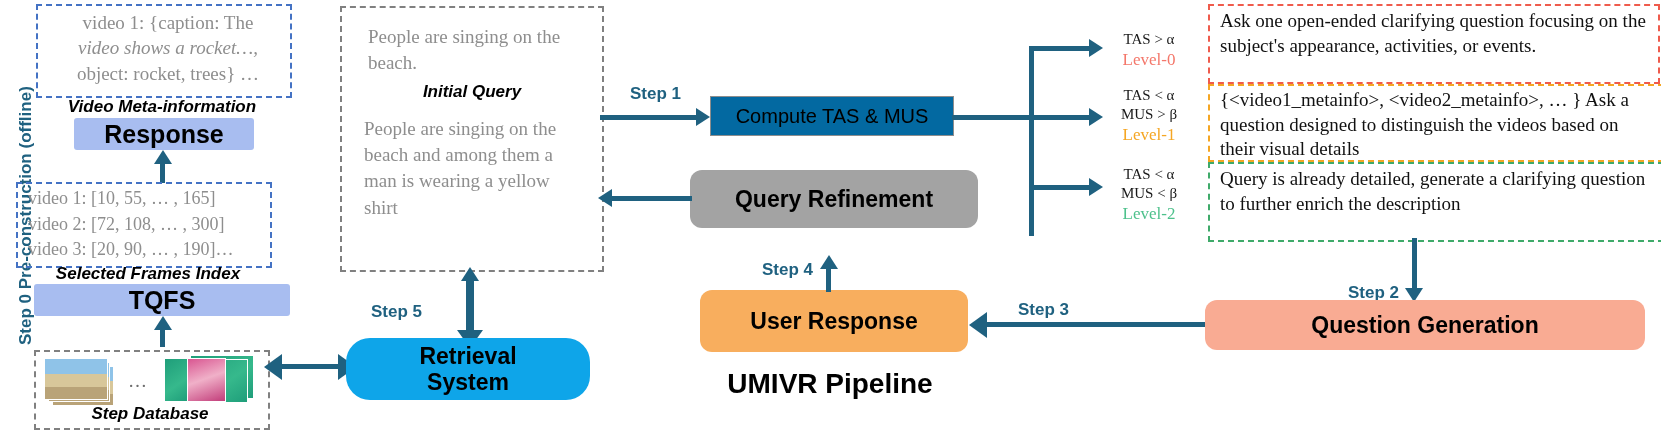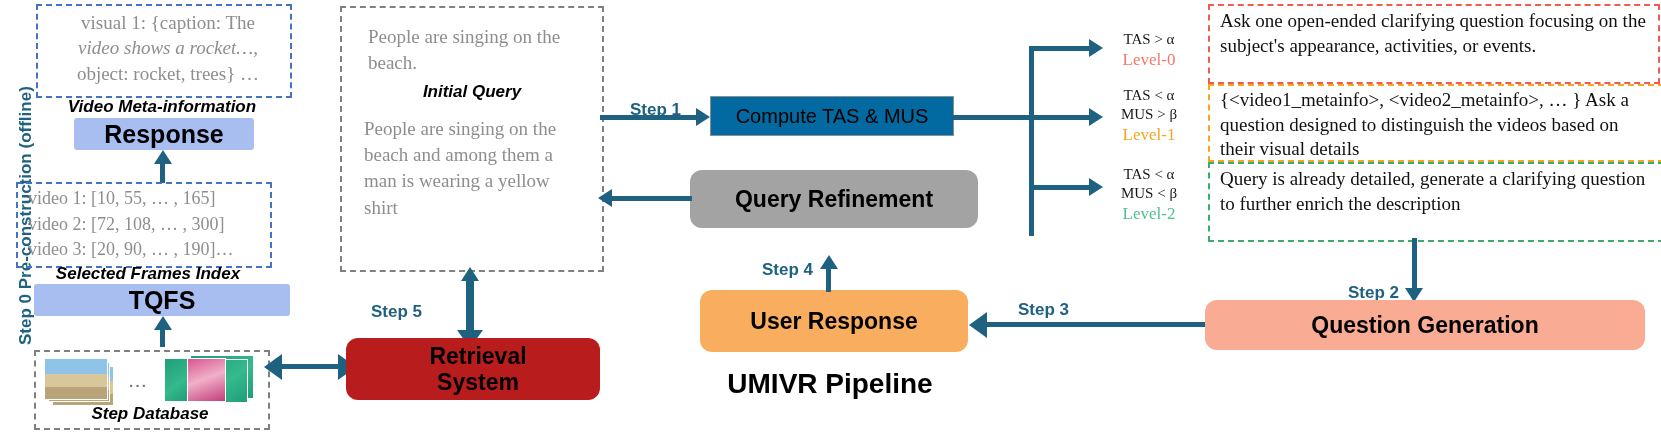--- a/index.html
+++ b/index.html
@@ -20,21 +20,21 @@
   .dash-green{border:2px dashed #3faa6a;}
 
   
   .pbox{display:flex;align-items:center;justify-content:center;
         font-weight:bold;color:#000;text-align:center;line-height:1.15;}
   .box-blue{background:#a8bdf0;border-radius:3px;font-size:25px;}
   .box-white{background:#0369a1;border:1.5px solid #8d8d8d;font-size:20px;font-weight:normal;}
   .box-cream{background:#a3a3a3;border-radius:12px;font-size:23px;}
   .box-orange{background:#f8ae5e;border-radius:12px;font-size:23px;}
   .box-salmon{background:#f9ab93;border-radius:12px;font-size:23px;}
-  .box-teal{background:#b91c1c;border-radius:12px;font-size:23px;padding-left:10px;}
+  .box-teal{background:#0ea5e9;border-radius:24px;font-size:23px;}
 
   
   .ar{background:#1f6180;}
   .arrow-h{height:5px;}
   .arrow-v{width:5px;}
   .head{width:0;height:0;}
   .head-r{border-top:9px solid transparent;border-bottom:9px solid transparent;
           border-left:14px solid #1f6180;}
   .head-l{border-top:9px solid transparent;border-bottom:9px solid transparent;
           border-right:14px solid #1f6180;}
@@ -69,21 +69,21 @@
   .t-pink{background:linear-gradient(160deg,#d64a8a,#f0b0c8 50%,#c23d7a);}
   .ellip{font-family:"Liberation Serif",serif;color:#6e6e6e;font-size:19px;}
 </style>
 </head>
 <body>
 
 <div class="abs side-rot step-lbl" style="left:16px;top:345px;">Step 0  Pre-construction (offline)</div>
 
 <div class="abs dash-blue" style="left:36px;top:4px;width:252px;height:90px;">
   <div class="abs gray-serif" style="left:14px;top:4px;width:232px;font-size:19px;line-height:1.34;text-align:center;">
-    <span>visual 1: {caption: The</span><br>
+    <span>video 1: {caption: The</span><br>
     <span style="font-style:italic">video shows a rocket…,</span><br>
     <span>object: rocket, trees} …</span>
   </div>
 </div>
 <div class="abs italic-label" style="left:30px;top:97px;width:264px;">Video Meta-information</div>
 
 <div class="abs pbox box-blue" style="left:74px;top:118px;width:180px;height:32px;">Response</div>
 
 <div class="abs ar arrow-v" style="left:160px;top:159px;height:24px;"></div>
 <div class="abs head head-u" style="left:154px;top:150px;"></div>
@@ -134,21 +134,21 @@
 
 <div class="abs pbox box-teal" style="left:346px;top:338px;width:244px;height:62px;">
   <span>
     <span>Retrieval</span><br>
     <span>System</span>
   </span>
 </div>
 
 <div class="abs ar arrow-h" style="left:600px;top:115px;width:98px;"></div>
 <div class="abs head head-r" style="left:696px;top:108px;"></div>
-<div class="abs step-lbl" style="left:630px;top:100px;">Step 1</div>
+<div class="abs step-lbl" style="left:630px;top:84px;">Step 1</div>
 
 <div class="abs pbox box-white" style="left:710px;top:96px;width:242px;height:38px;">Compute TAS &amp; MUS</div>
 
 <div class="abs ar arrow-h" style="left:952px;top:115px;width:82px;"></div>
 <div class="abs ar arrow-v" style="left:1029px;top:46px;height:190px;"></div>
 
 <div class="abs ar arrow-h" style="left:1029px;top:46px;width:62px;"></div>
 <div class="abs head head-r" style="left:1089px;top:39px;"></div>
 
 <div class="abs ar arrow-h" style="left:1029px;top:115px;width:62px;"></div>

